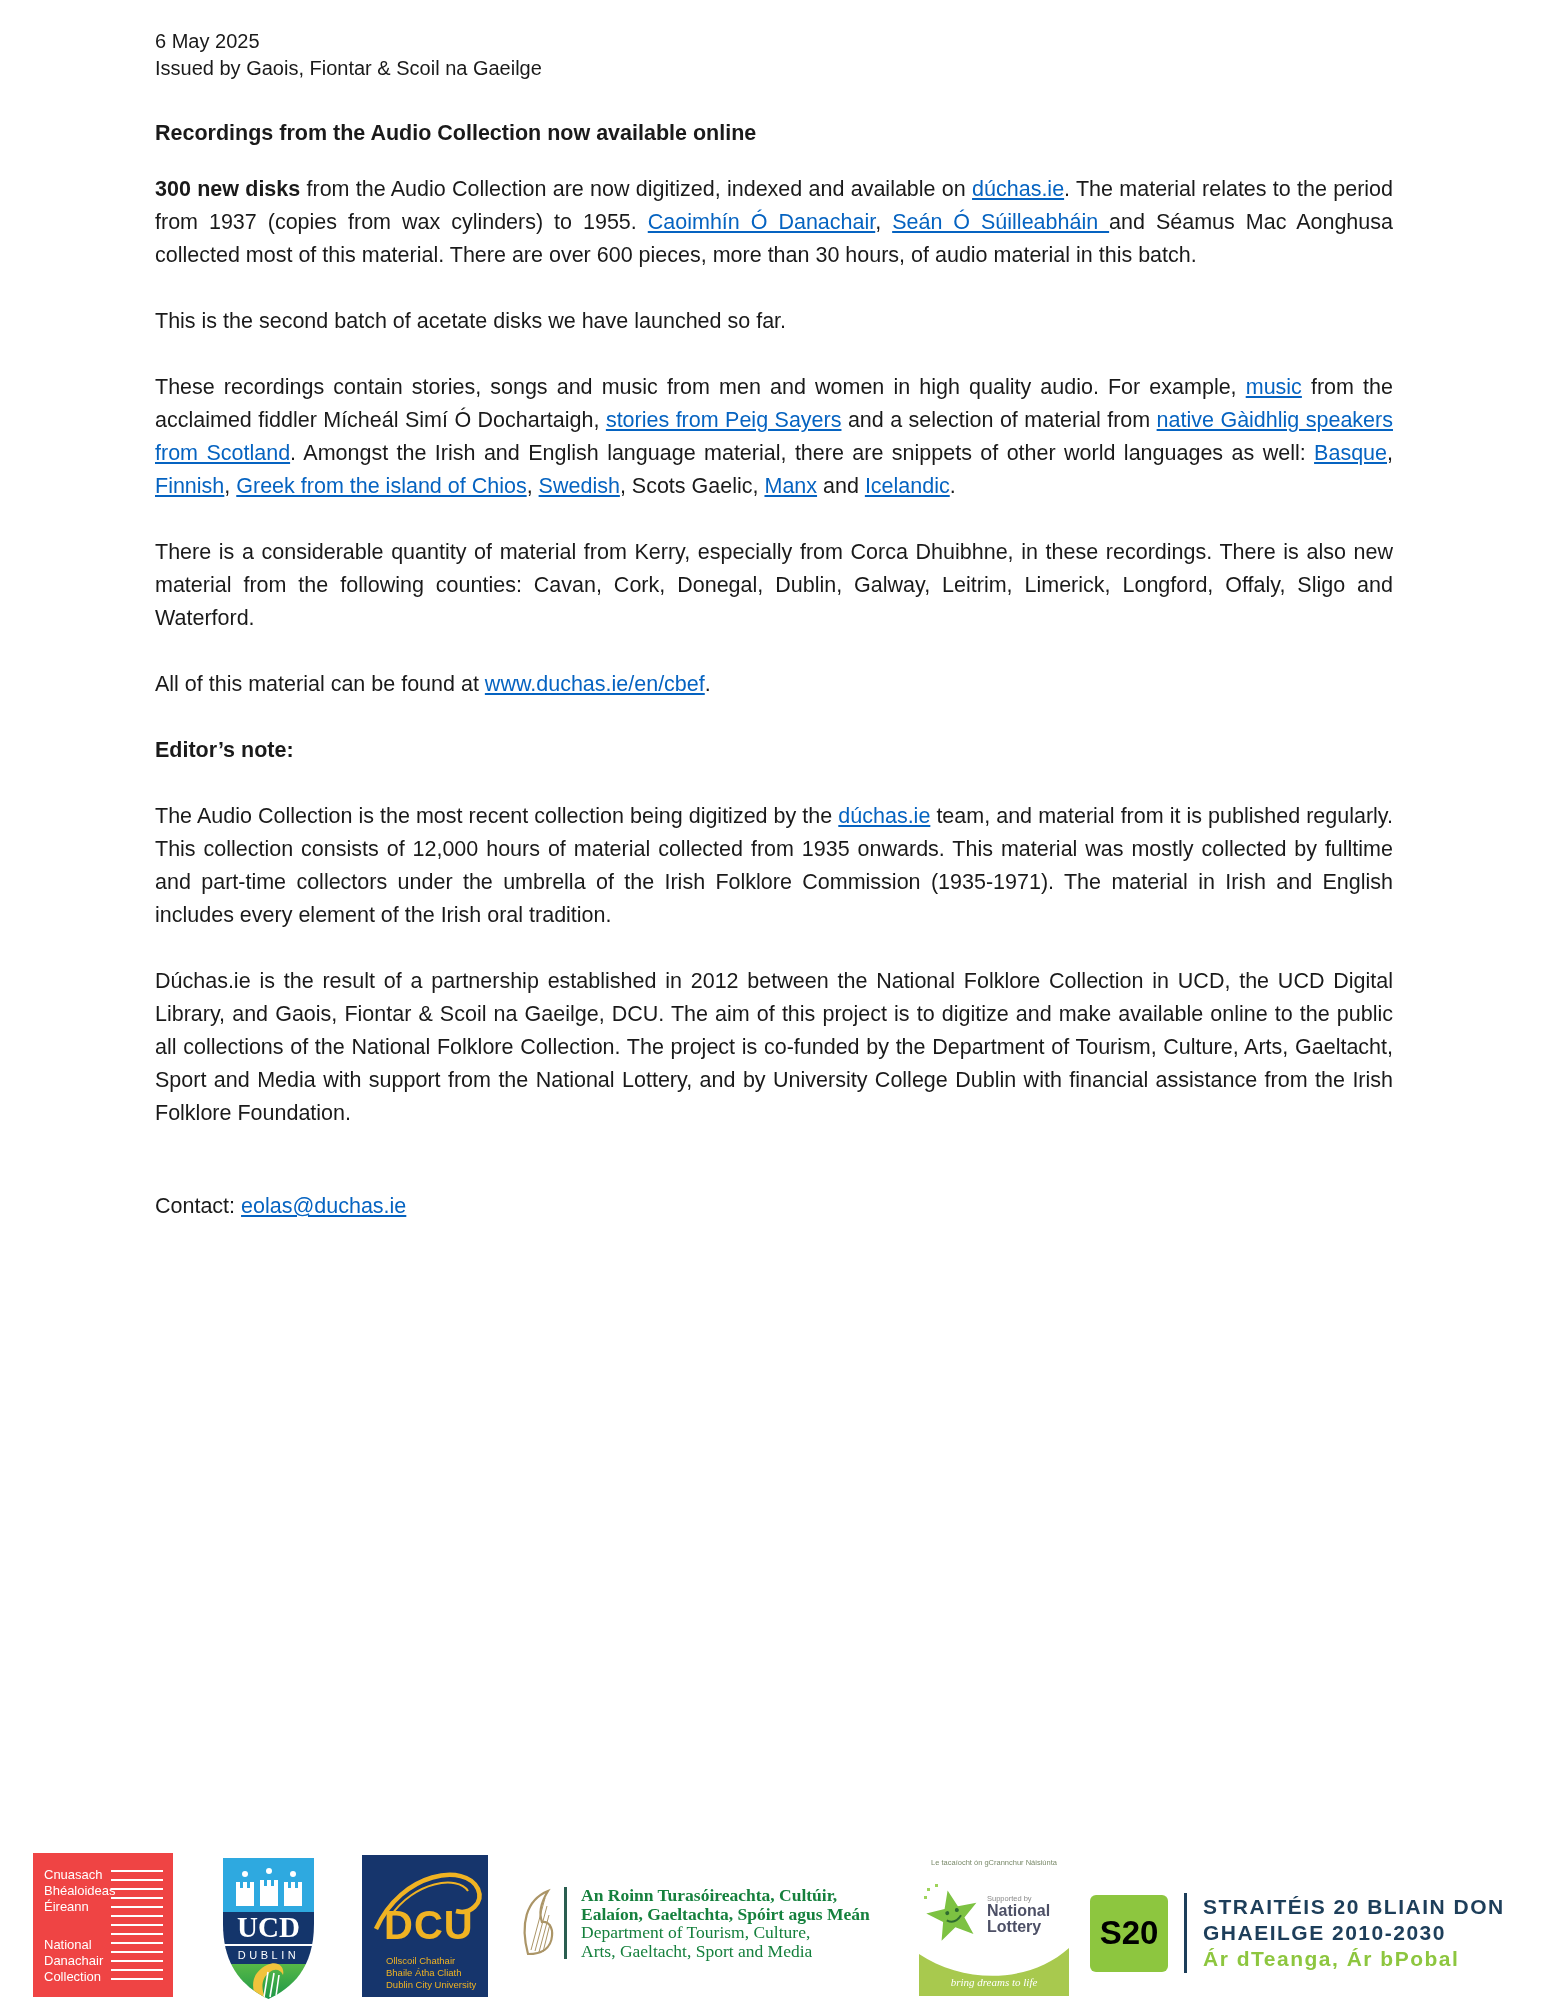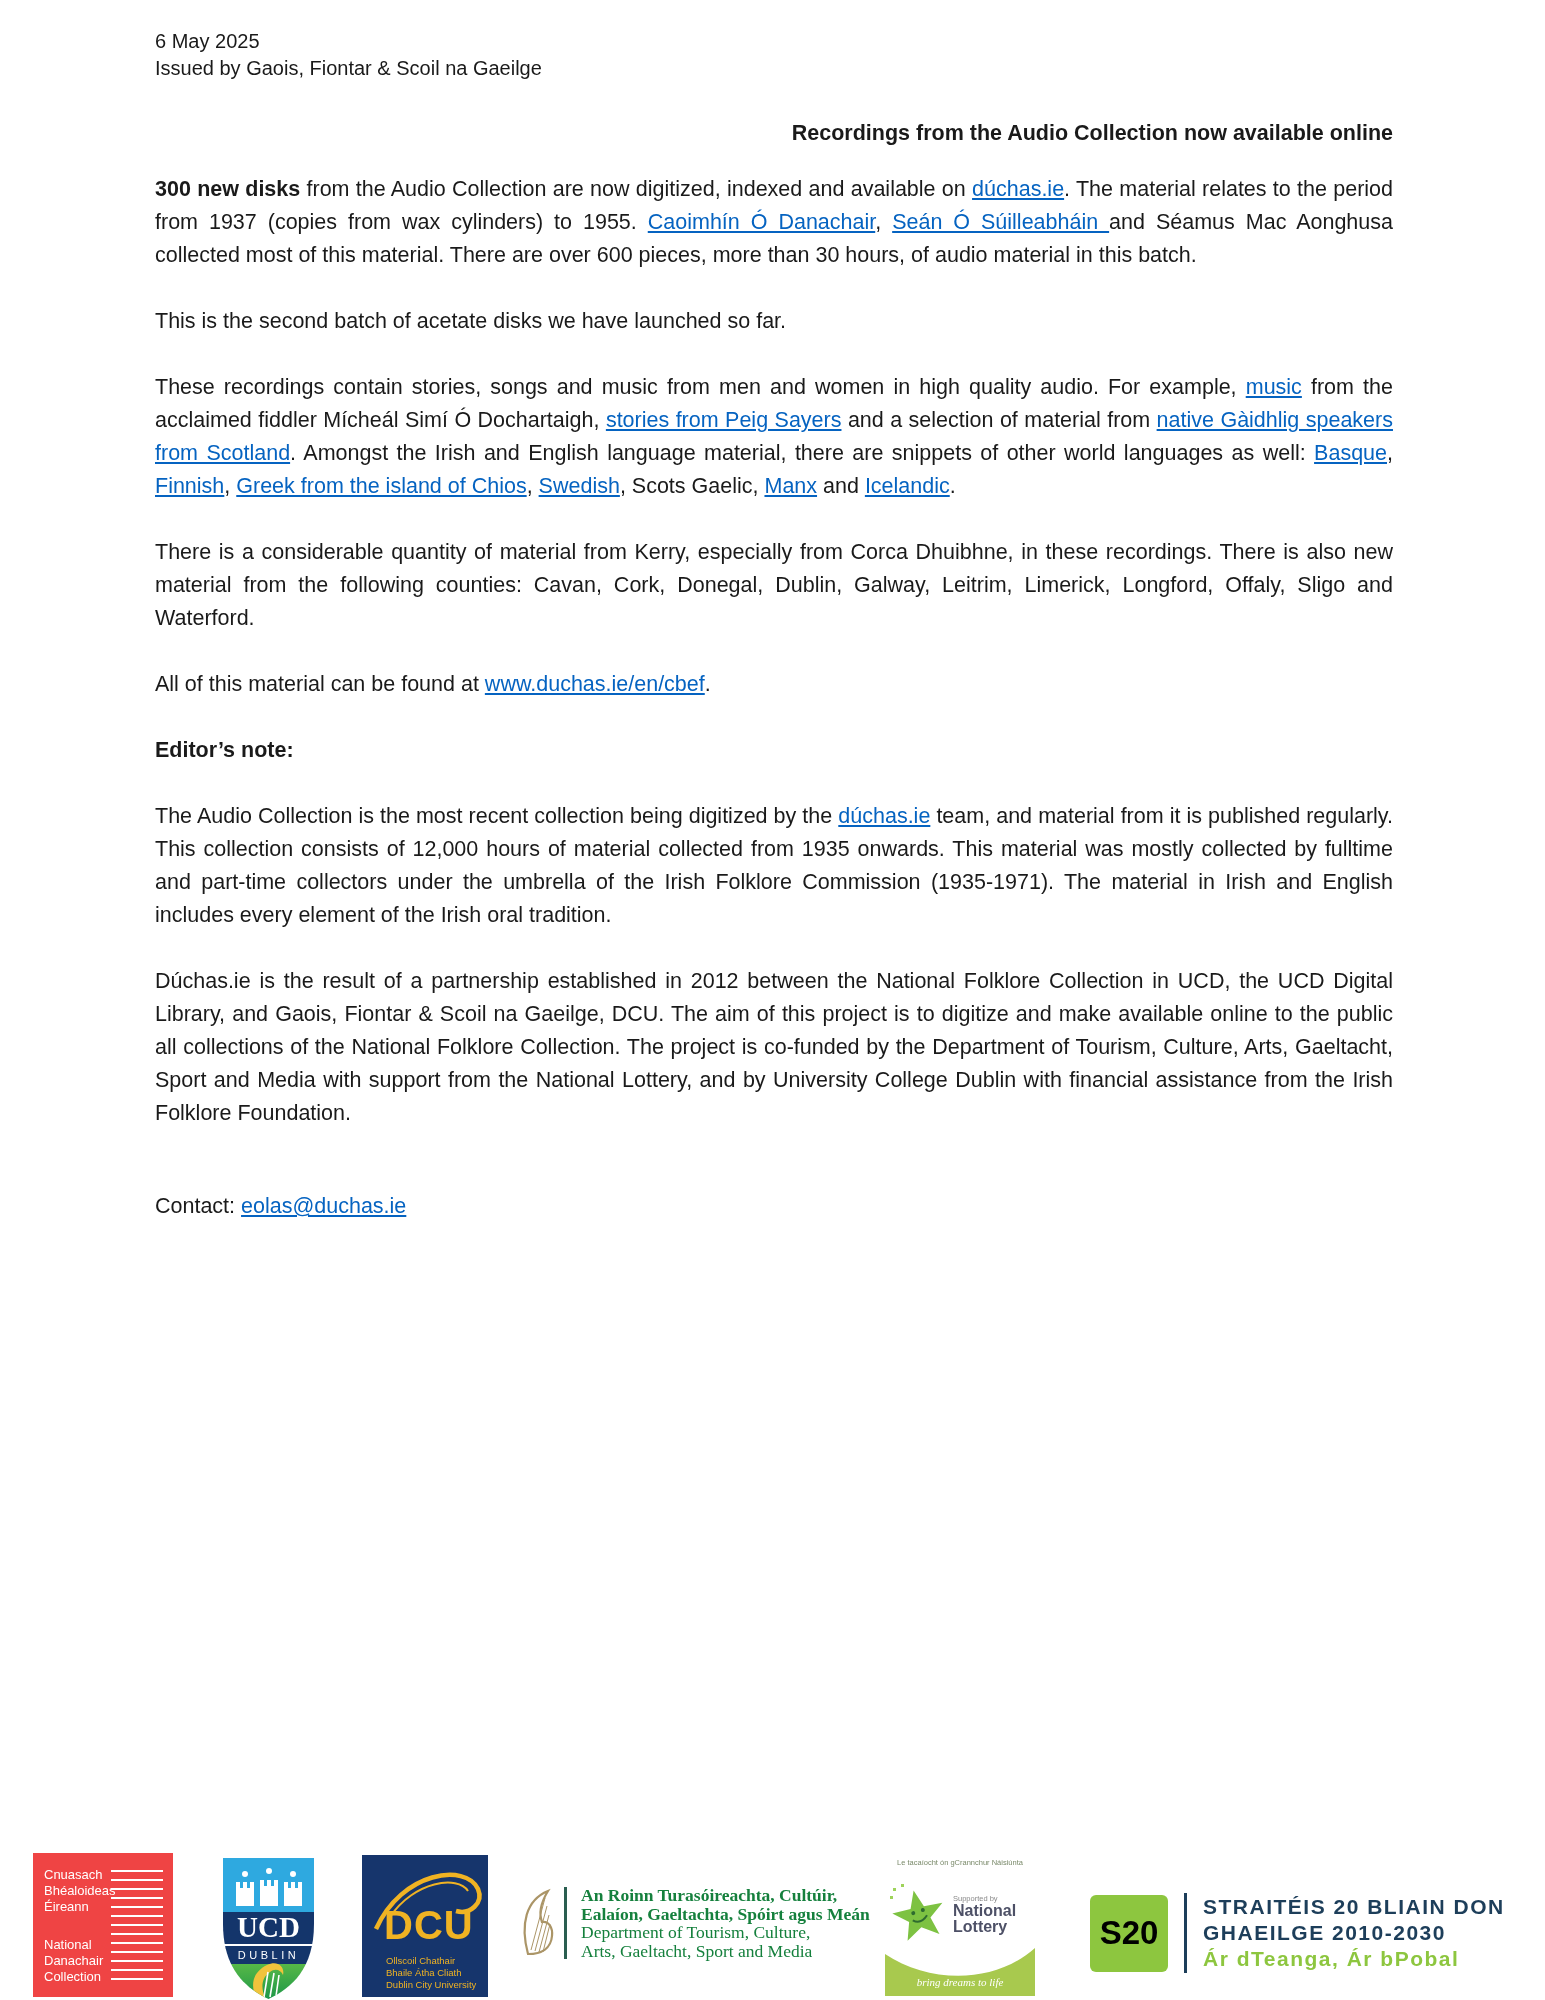--- a/index.html
+++ b/index.html
@@ -3,21 +3,21 @@
 <meta charset="utf-8">
 <style>
   html,body{margin:0;padding:0;}
   body{
     width:1545px;height:2000px;position:relative;background:#ffffff;
     font-family:"Liberation Sans","DejaVu Sans",sans-serif;
     color:#1a1a1a;overflow:hidden;
   }
   .content{position:absolute;left:155px;top:28px;width:1238px;}
   .hdr-line{font-size:20px;line-height:27px;}
-  .doc-title{font-size:21.5px;font-weight:bold;text-align:right;margin-top:37px;margin-bottom:26px;line-height:28px;}
+  .doc-title{font-size:21.5px;font-weight:bold;text-align:left;margin-top:37px;margin-bottom:26px;line-height:28px;}
   .para{font-size:21.5px;line-height:33px;margin:0 0 33px 0;}
   .p-intro,.p-recordings,.p-kerry,.p-audio-collection,.p-partnership{text-align:justify;}
   .p-contact{margin-top:60px;}
   .bold{font-weight:bold;}
   a.doc-link{color:#0563C1;text-decoration:underline;cursor:pointer;}
 
   
   .logo{position:absolute;}
   
   .nfc{left:33px;top:1853px;width:140px;height:144px;background:#ef4444;display:flex;}
@@ -30,21 +30,21 @@
   .dcu{left:362px;top:1855px;width:126px;height:142px;background:#16356c;overflow:hidden;}
   .dcu svg{position:absolute;left:0;top:0;}
   .dcu-acronym{position:absolute;left:22px;top:48px;color:#f0b323;font-size:40px;font-weight:bold;letter-spacing:1px;}
   .dcu-lines{position:absolute;left:24px;top:100px;color:#f0b323;font-size:9.5px;line-height:12px;}
   
   .dept{left:518px;top:1886px;display:flex;align-items:center;}
   .dept-rule{width:3px;height:72px;background:#2a5e50;margin:0 14px 0 10px;}
   .dept-text{font-family:"Liberation Serif","DejaVu Serif",serif;color:#15803d;font-size:17.5px;line-height:18.5px;}
   .dept-text .b{font-weight:bold;}
   
-  .lottery{left:885px;top:1850px;width:150px;height:146px;background:#ffffff;}
+  .lottery{left:919px;top:1850px;width:150px;height:146px;background:#ffffff;}
   .lot-top{position:absolute;left:0;top:8px;width:150px;text-align:center;font-size:7.5px;color:#7a8a6a;}
   .lot-star{position:absolute;left:2px;top:32px;}
   .lot-supported{position:absolute;left:68px;top:44px;font-size:7.5px;color:#8a8a8a;}
   .lot-name{position:absolute;left:68px;top:53px;font-size:16px;line-height:16px;font-weight:bold;color:#4d5066;}
   .lot-wave{position:absolute;left:0;bottom:0;}
   .lot-tagline{position:absolute;left:0;bottom:8px;width:150px;text-align:center;font-family:"Liberation Serif","DejaVu Serif",serif;font-style:italic;font-size:11px;color:#ffffff;}
   
   .s20{left:1090px;top:1893px;display:flex;align-items:center;}
   .s20-badge{width:78px;height:77px;background:#8dc63f;border-radius:6px;display:flex;align-items:center;justify-content:center;color:#000000;font-size:33px;font-weight:bold;}
   .s20-rule{width:3px;height:80px;background:#1d3e5a;margin:0 16px;}

